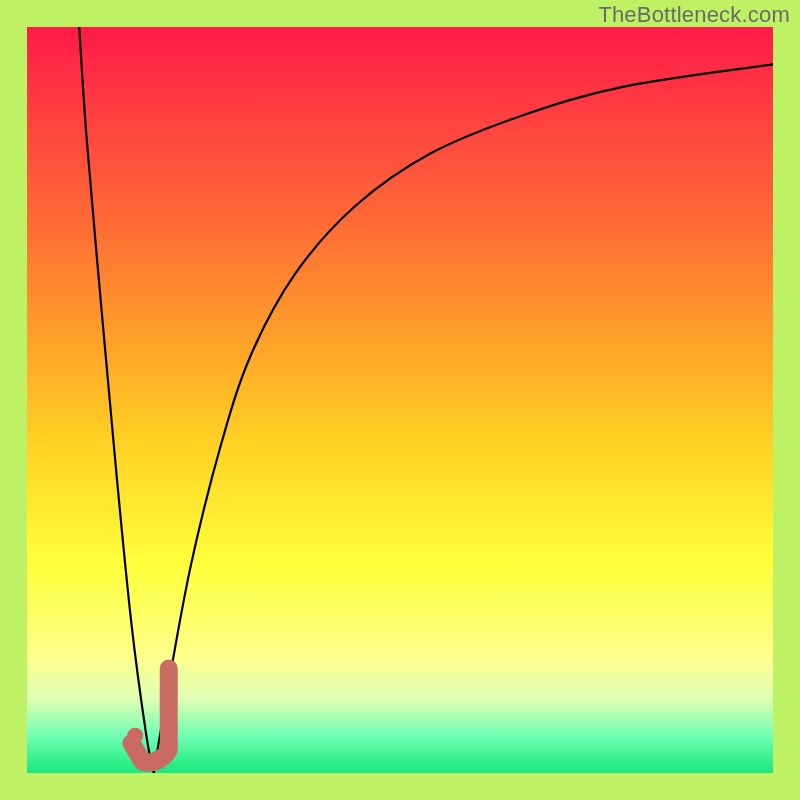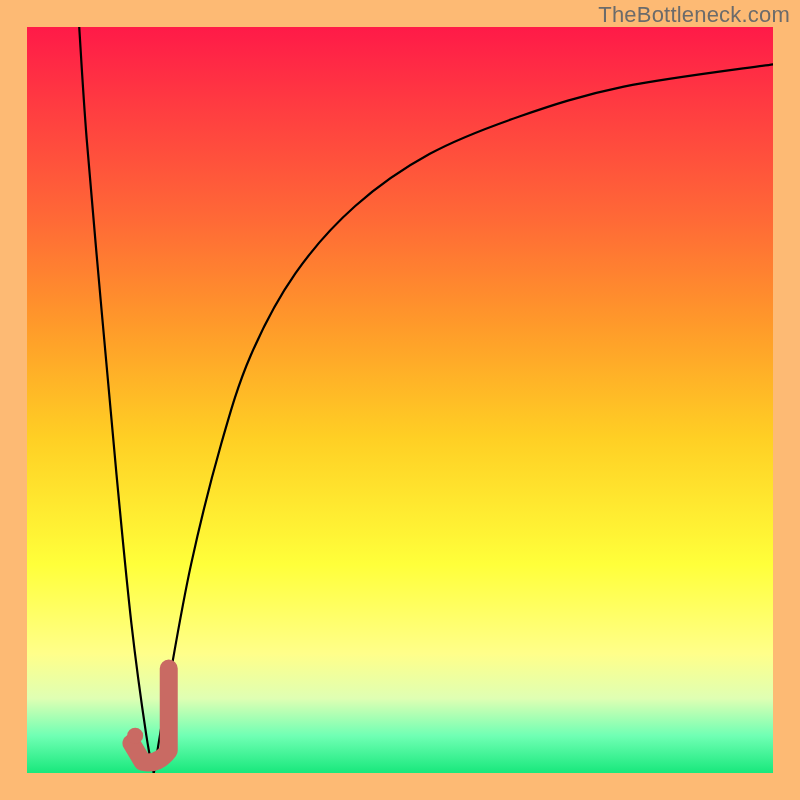--- a/index.html
+++ b/index.html
@@ -10,21 +10,21 @@
     background: #000;
     overflow: hidden;
     font-family: Arial, Helvetica, sans-serif;
   }
   .frame {
     position: absolute;
     left: 0;
     top: 0;
     width: 800px;
     height: 800px;
-    background: #fdba74;
+    background: #bef264;
   }
   .plot {
     position: absolute;
     left: 27px;
     top: 27px;
     width: 746px;
     height: 746px;
     background: linear-gradient(to bottom,
       #ff1a48 0%,
       #ff4040 12%,

